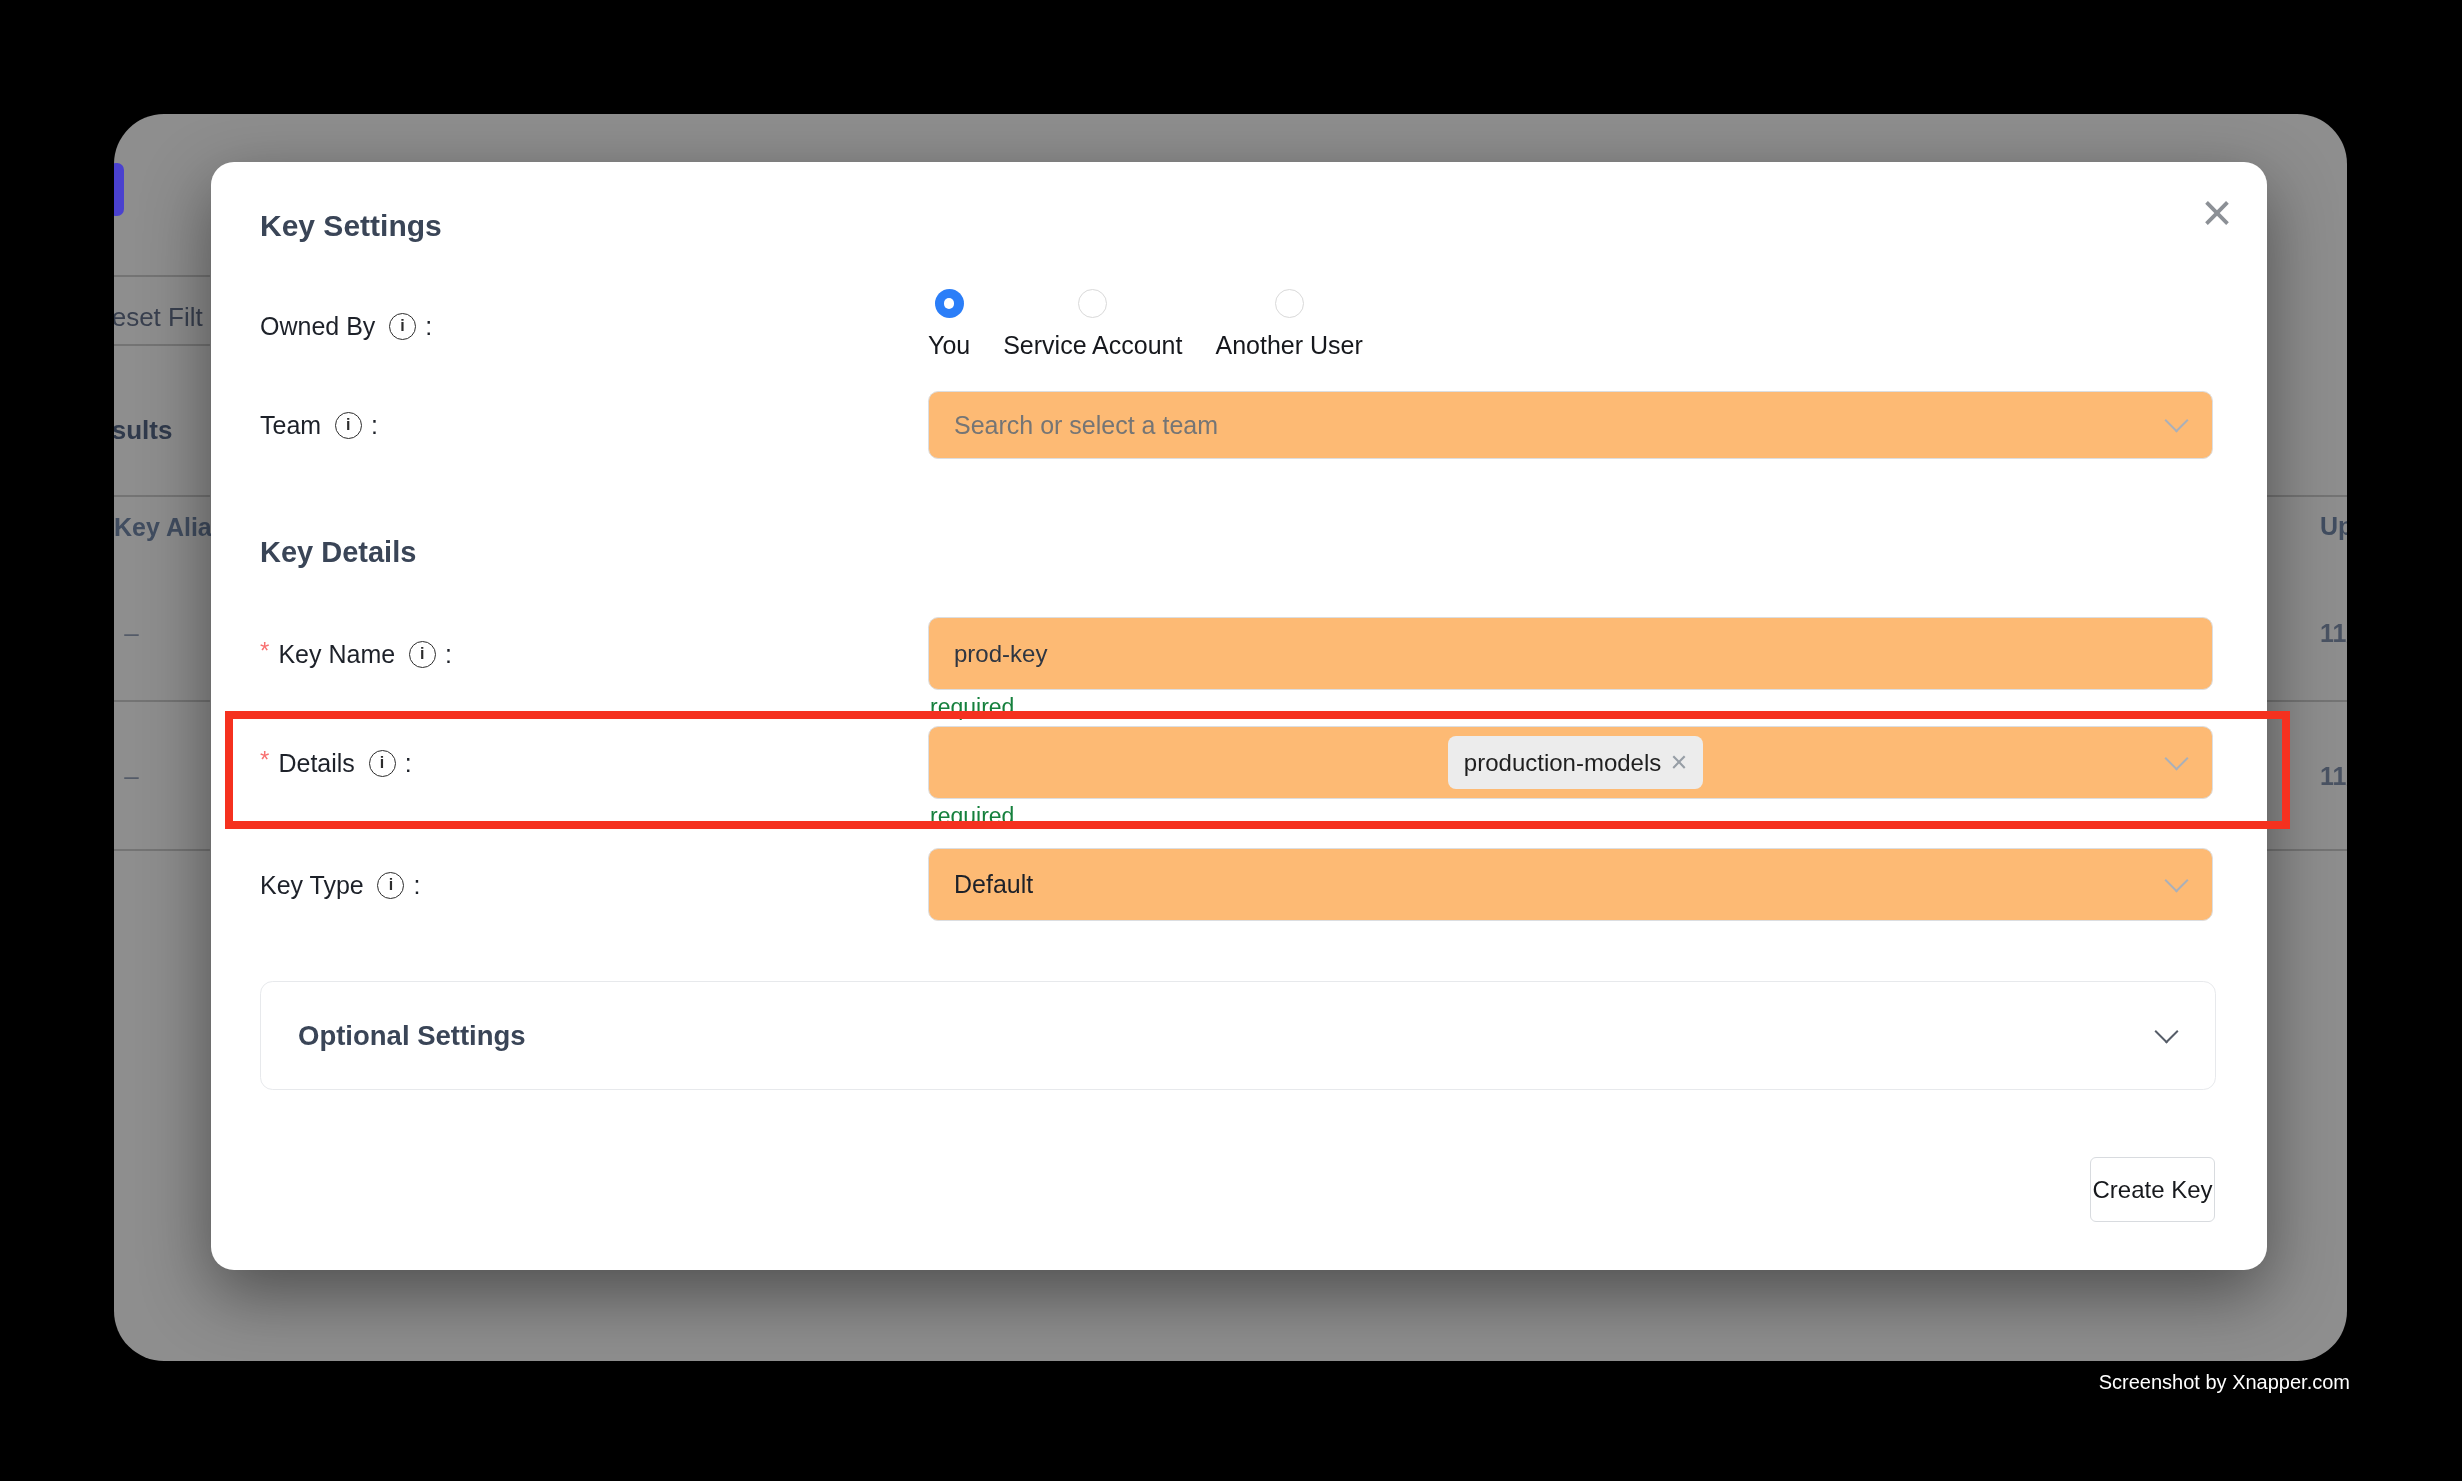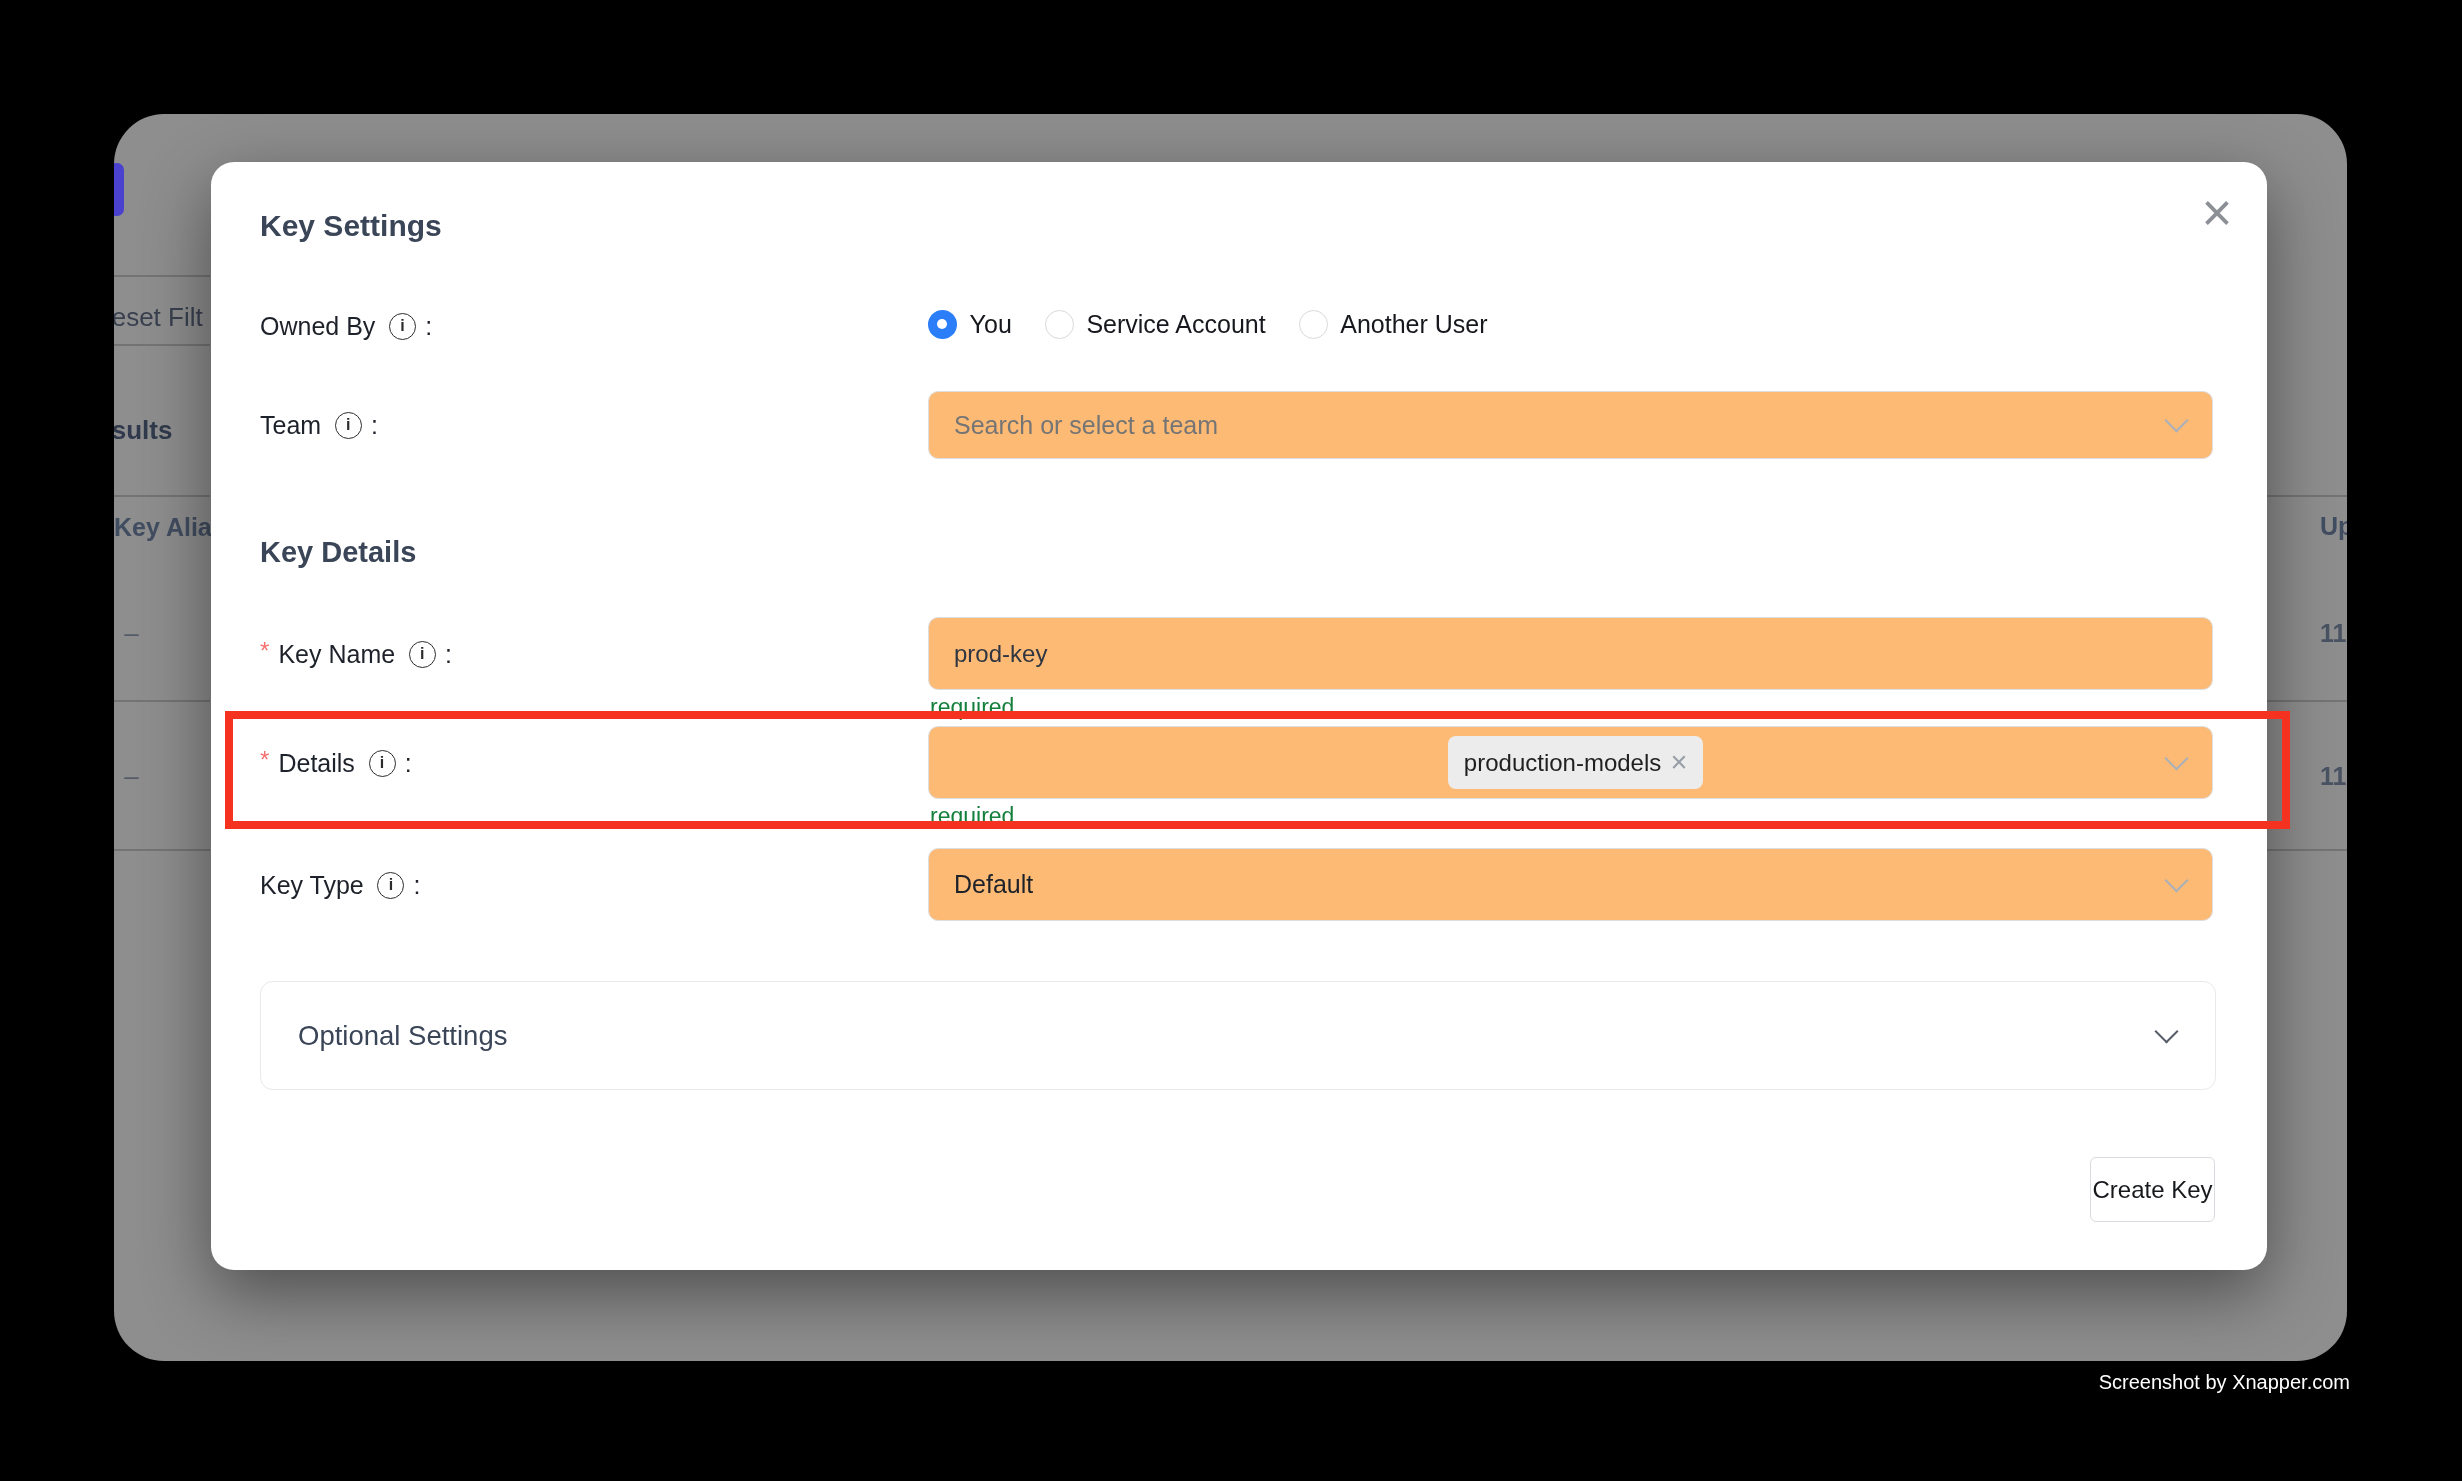--- a/index.html
+++ b/index.html
@@ -34,39 +34,39 @@
   .control{position:absolute;left:717px;width:1285px;background:#fdba74;
     border:1.7px solid #dcdee1;border-radius:10.3px;box-sizing:border-box;}
   .control .inner-input{border:none;outline:none;width:85%;height:100%;background:transparent;
     padding:0 0 0 25px;font-family:"Liberation Sans","DejaVu Sans",sans-serif;}
   .chevron{position:absolute;right:27.5px;top:50%;width:15px;height:15px;margin-top:-12.6px;
     border-right:2.9px solid #aab0b9;border-bottom:2.9px solid #aab0b9;transform:rotate(45deg);}
   .req-msg{position:absolute;left:719px;font-size:23px;color:#15803d;}
 
   
   .radio-row{position:absolute;left:717px;top:146px;height:33px;display:flex;align-items:center;}
-  .radio-opt{display:flex;align-items:center;gap:12.6px;margin-right:33px;cursor:pointer;}
+  .radio-opt{display:flex;align-items:center;gap:12.6px;margin-right:33px;cursor:pointer;flex-direction:column;}
   .radio{width:29px;height:29px;border-radius:50%;box-sizing:border-box;background:#fff;
     border:1.7px solid #d9d9d9;}
   .radio.selected{background:#2b7ef8;border:none;position:relative;}
   .radio.selected::after{content:"";position:absolute;left:9.2px;top:9.2px;width:10.3px;height:10.3px;
     border-radius:50%;background:#fff;}
   .radio-label{font-size:25px;color:#16181d;}
 
   
   .tag{display:inline-flex;align-items:center;margin-left:10.3px;height:53px;background:#ececec;
     border-radius:8px;padding:0 16px;gap:9.2px;}
   .tag-text{font-size:24px;color:#1f1f1f;}
   .tag-x{font-size:29px;color:#979ea6;font-weight:300;line-height:29px;cursor:pointer;}
 
   
   .opt-card{position:absolute;left:49px;top:819px;width:1956px;height:109px;box-sizing:border-box;
     border:1.7px solid #e7e9ec;border-radius:12.6px;background:#fff;}
   .opt-card .opt-label{position:absolute;left:37px;top:50%;transform:translateY(-50%);
-    font-size:27.5px;font-weight:400;color:#3a4557;}
+    font-size:27.5px;font-weight:700;color:#3a4557;}
   .opt-card .chevron{right:40px;border-color:#565d68;}
 
   .create-btn{position:absolute;left:1879px;top:995px;width:125px;height:65px;box-sizing:border-box;
     background:#fff;border:1.7px solid #d8dbdf;border-radius:6px;display:flex;align-items:center;
     justify-content:center;font-size:24px;color:#17191d;cursor:pointer;}
 
   
   .red-box{position:absolute;left:225px;top:711px;width:2065px;height:118px;box-sizing:border-box;
     border:8px solid #f5311f;z-index:60;pointer-events:none;}
 

